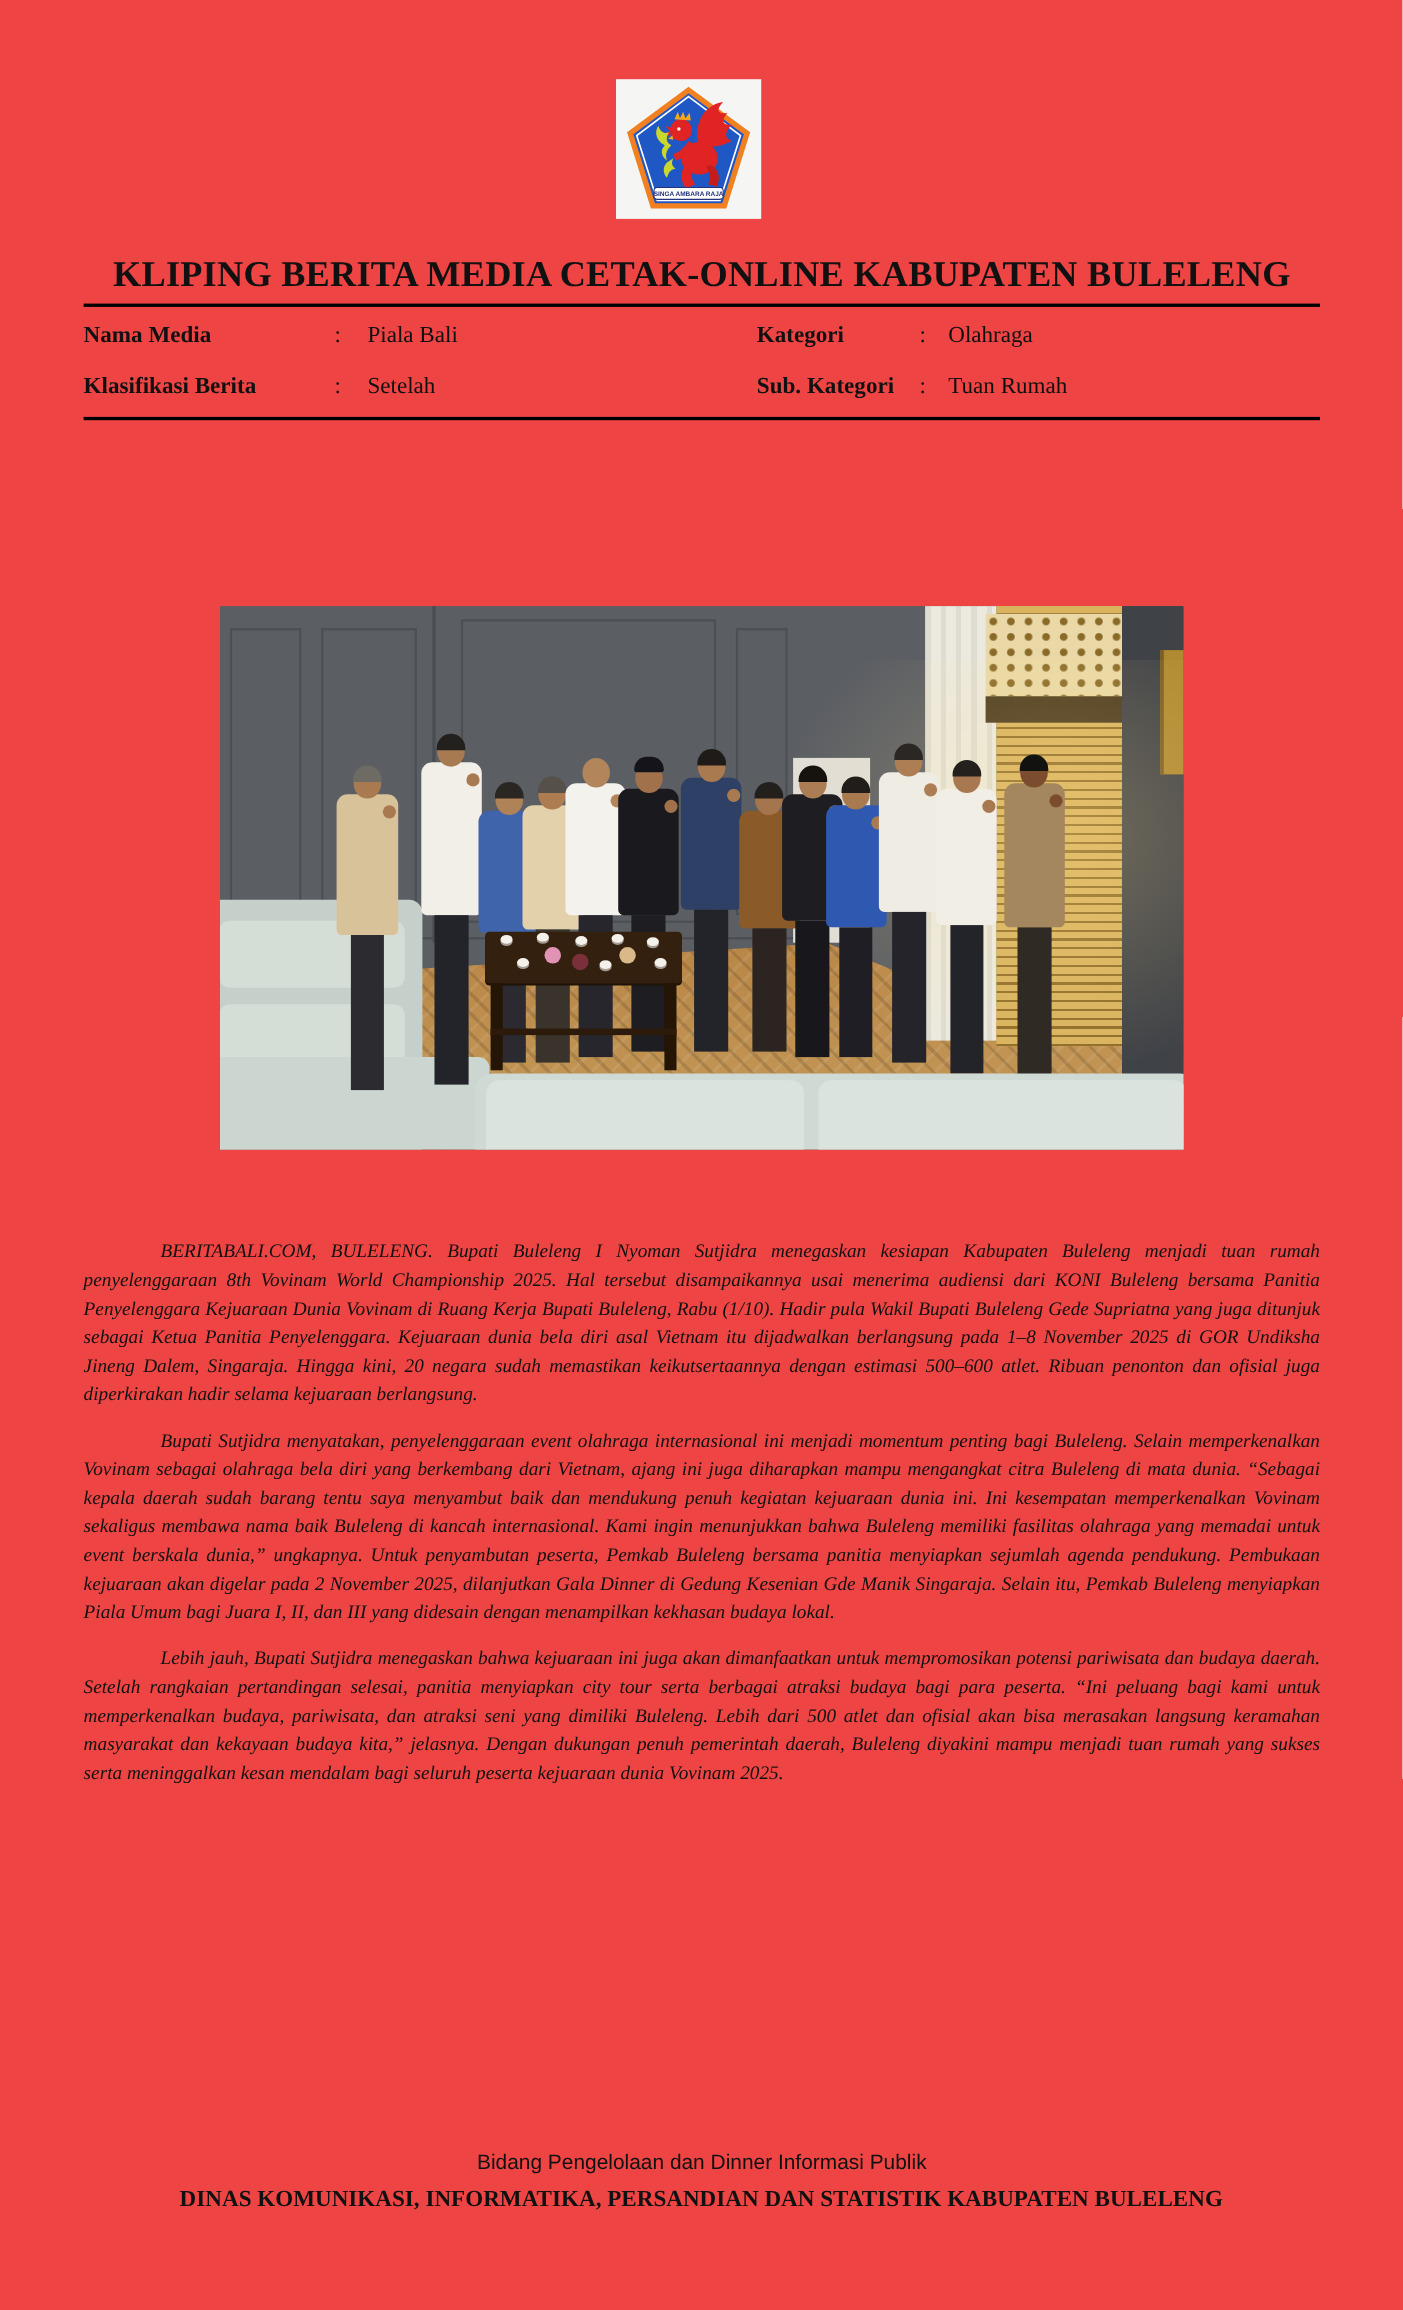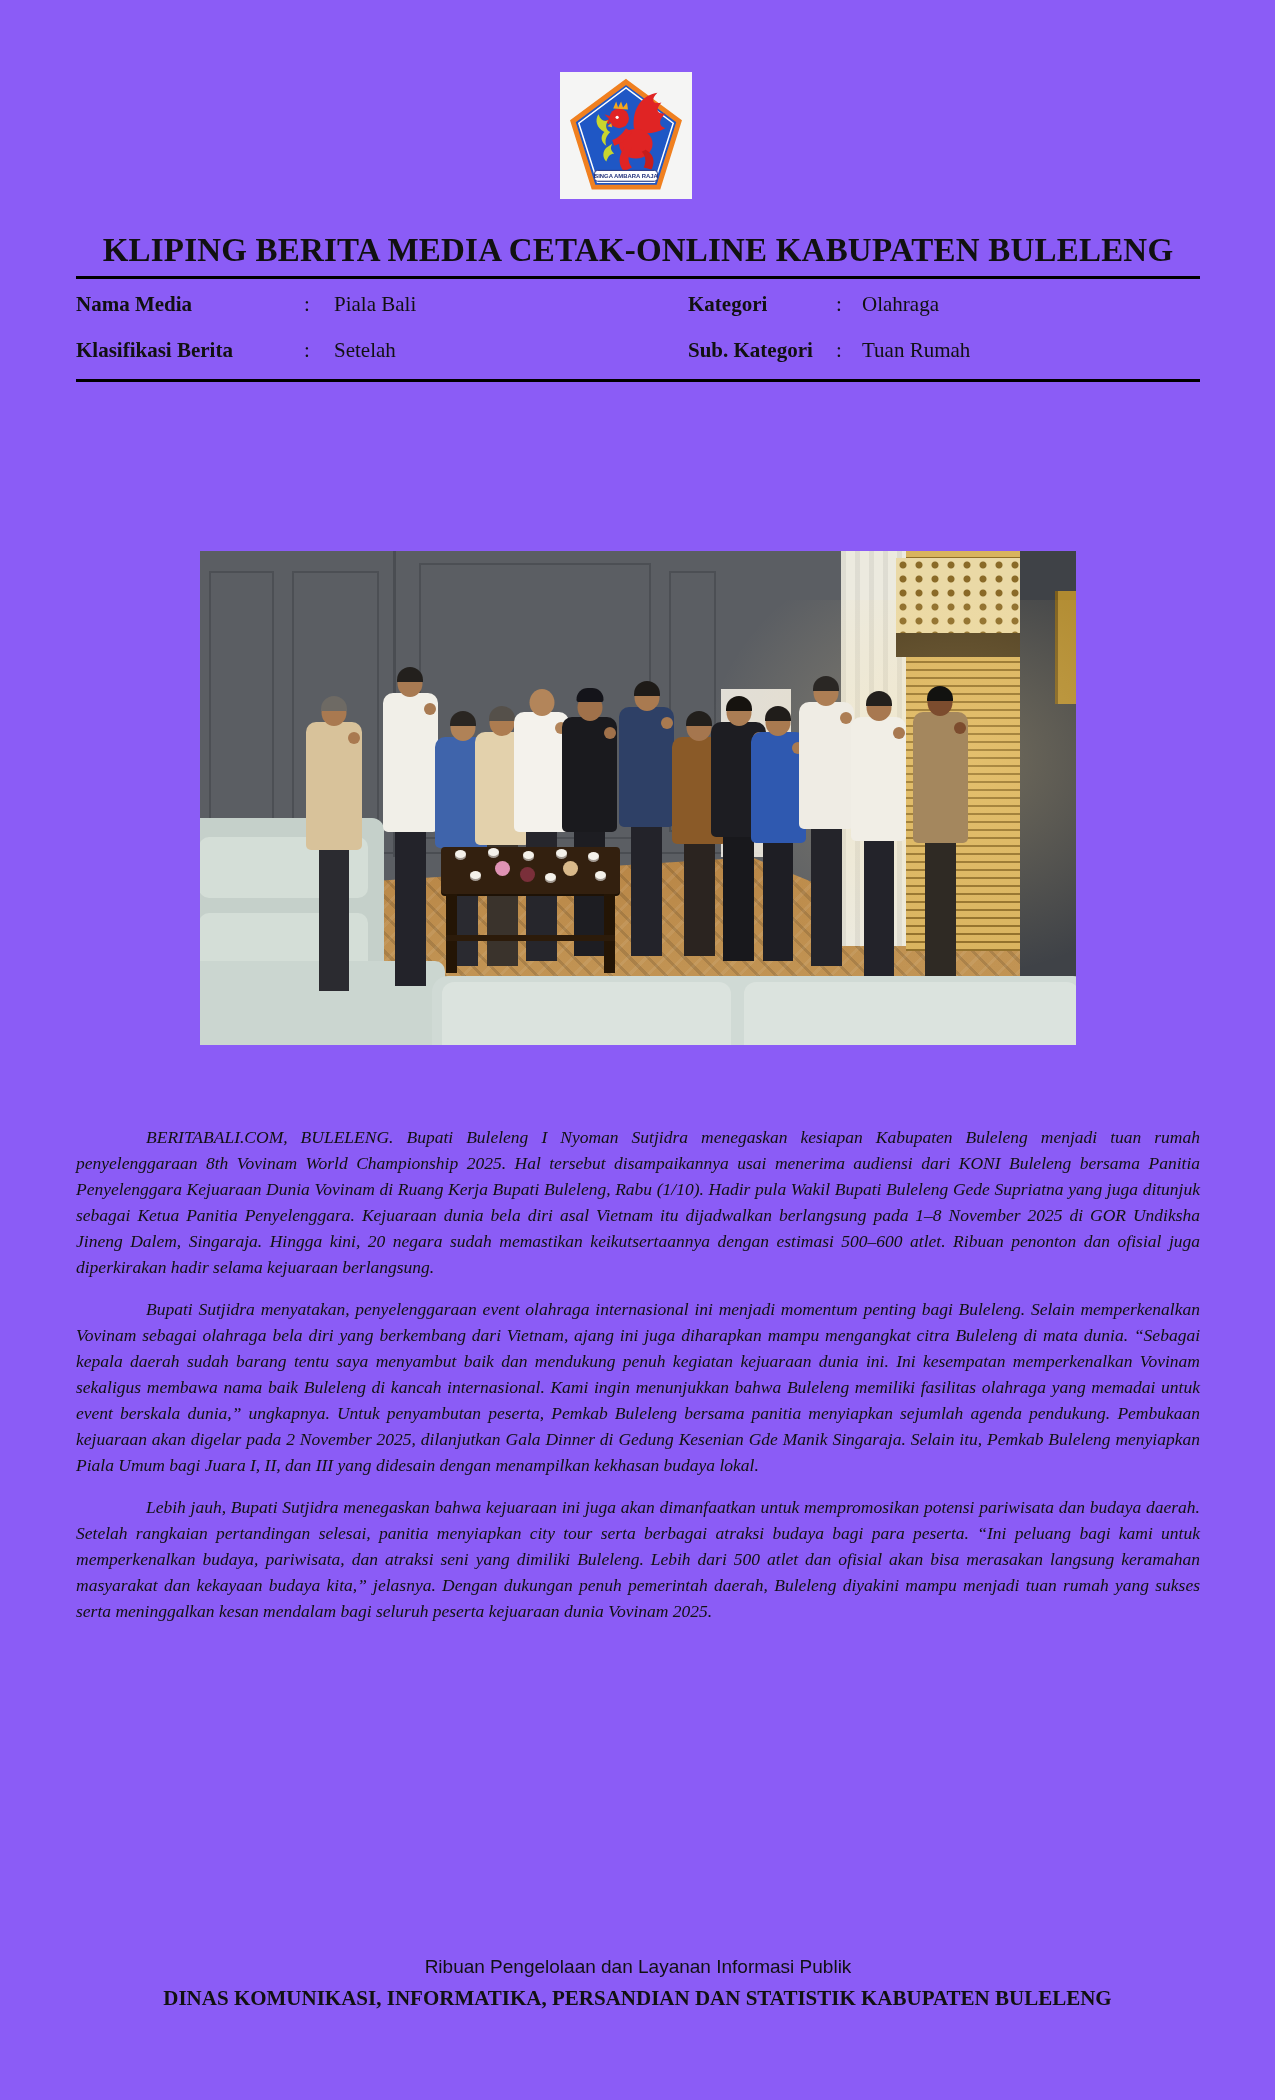--- a/index.html
+++ b/index.html
@@ -1,17 +1,17 @@
 <!DOCTYPE html>
 <html><head>
 <meta charset="utf-8">
 <style>
   html,body{margin:0;padding:0;background:#ffffff;}
   body{width:1275px;height:2100px;position:relative;font-family:"Liberation Serif",serif;color:#111;}
-  .page{position:absolute;inset:0;background:#8b5cf6;overflow:hidden;}
+  .page{position:absolute;inset:0;background:#ef4444;overflow:hidden;}
 
   
   .logo-box{position:absolute;left:560px;top:72px;width:132px;height:127px;background:#f5f5f4;display:flex;align-items:center;justify-content:center;}
   .logo-box svg{width:118px;height:118px;}
   .main-title{position:absolute;left:76px;top:210px;width:1124px;text-align:center;font-size:33px;font-weight:bold;letter-spacing:.2px;white-space:nowrap;}
   .rule{position:absolute;left:76px;width:1124px;height:3px;background:#000;}
   .rule1{top:276px;}
   .rule2{top:379px;}
 
   
@@ -290,15 +290,15 @@
         <i class="s2"></i>
       </div>
   </div>
 
   <div class="body-text">
     <p>BERITABALI.COM, BULELENG. Bupati Buleleng I Nyoman Sutjidra menegaskan kesiapan Kabupaten Buleleng menjadi tuan rumah penyelenggaraan 8th Vovinam World Championship 2025. Hal tersebut disampaikannya usai menerima audiensi dari KONI Buleleng bersama Panitia Penyelenggara Kejuaraan Dunia Vovinam di Ruang Kerja Bupati Buleleng, Rabu (1/10). Hadir pula Wakil Bupati Buleleng Gede Supriatna yang juga ditunjuk sebagai Ketua Panitia Penyelenggara. Kejuaraan dunia bela diri asal Vietnam itu dijadwalkan berlangsung pada 1–8 November 2025 di GOR Undiksha Jineng Dalem, Singaraja. Hingga kini, 20 negara sudah memastikan keikutsertaannya dengan estimasi 500–600 atlet. Ribuan penonton dan ofisial juga diperkirakan hadir selama kejuaraan berlangsung.</p>
     <p>Bupati Sutjidra menyatakan, penyelenggaraan event olahraga internasional ini menjadi momentum penting bagi Buleleng. Selain memperkenalkan Vovinam sebagai olahraga bela diri yang berkembang dari Vietnam, ajang ini juga diharapkan mampu mengangkat citra Buleleng di mata dunia. “Sebagai kepala daerah sudah barang tentu saya menyambut baik dan mendukung penuh kegiatan kejuaraan dunia ini. Ini kesempatan memperkenalkan Vovinam sekaligus membawa nama baik Buleleng di kancah internasional. Kami ingin menunjukkan bahwa Buleleng memiliki fasilitas olahraga yang memadai untuk event berskala dunia,” ungkapnya. Untuk penyambutan peserta, Pemkab Buleleng bersama panitia menyiapkan sejumlah agenda pendukung. Pembukaan kejuaraan akan digelar pada 2 November 2025, dilanjutkan Gala Dinner di Gedung Kesenian Gde Manik Singaraja. Selain itu, Pemkab Buleleng menyiapkan Piala Umum bagi Juara I, II, dan III yang didesain dengan menampilkan kekhasan budaya lokal.</p>
     <p>Lebih jauh, Bupati Sutjidra menegaskan bahwa kejuaraan ini juga akan dimanfaatkan untuk mempromosikan potensi pariwisata dan budaya daerah. Setelah rangkaian pertandingan selesai, panitia menyiapkan city tour serta berbagai atraksi budaya bagi para peserta. “Ini peluang bagi kami untuk memperkenalkan budaya, pariwisata, dan atraksi seni yang dimiliki Buleleng. Lebih dari 500 atlet dan ofisial akan bisa merasakan langsung keramahan masyarakat dan kekayaan budaya kita,” jelasnya. Dengan dukungan penuh pemerintah daerah, Buleleng diyakini mampu menjadi tuan rumah yang sukses serta meninggalkan kesan mendalam bagi seluruh peserta kejuaraan dunia Vovinam 2025.</p>
   </div>
 
-  <div class="footer-line1">Ribuan Pengelolaan dan Layanan Informasi Publik</div>
+  <div class="footer-line1">Bidang Pengelolaan dan Dinner Informasi Publik</div>
   <div class="footer-line2">DINAS KOMUNIKASI, INFORMATIKA, PERSANDIAN DAN STATISTIK KABUPATEN BULELENG</div>
 </div>
 
 </body></html>

